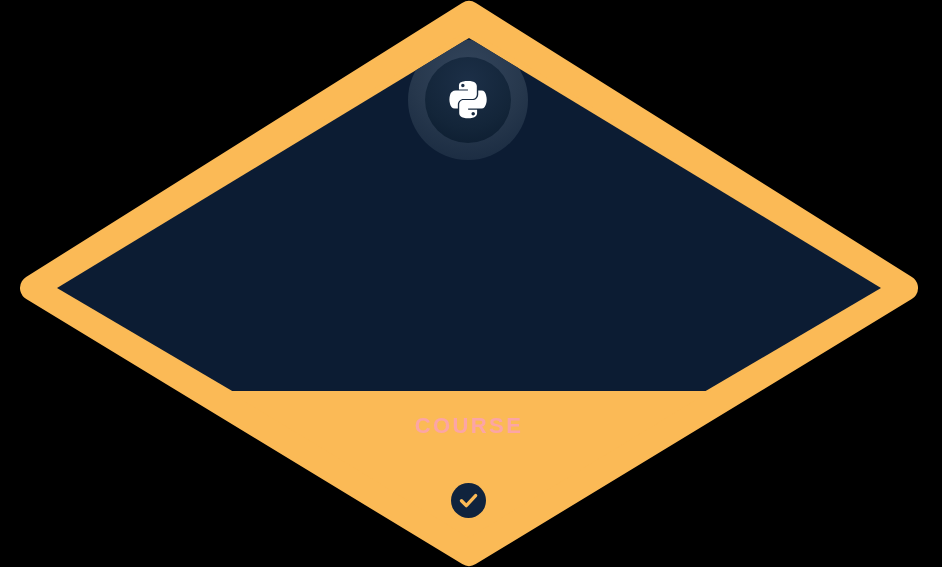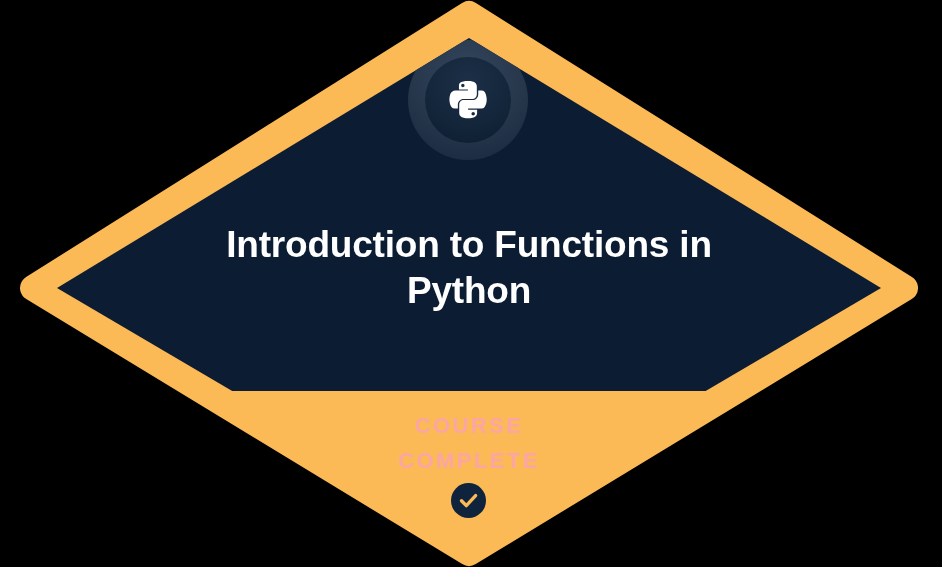--- a/index.html
+++ b/index.html
@@ -118,25 +118,23 @@
                  17-38 37-38z"></path>
         <path fill="#FFFFFF" d="M737 304v86c0 67-57 123-123 123H417c-53 0-98 46-98 100v188c0 53 47 85 98 100
                  62 18 121 21 197 0 49-14 98-43 98-100v-75H515v-25h295c57 0 79-40 98-100 21-62 20-122 0-199
                  -14-57-41-98-98-98h-73zm-111 474c21 0 38 17 38 37 0 21-17 38-38 38s-37-17-37-38c0-20 17-37 37-37z"></path>
       </g>
     </g>
   </svg>
 
   <div class="overlay-layer">
 
-    <div id="course-title">Introduction to Functions in Python</div>
 
     <div id="status-block">
       <div class="status-line">COURSE</div>
-      <div class="status-line">COMPLETE</div>
     </div>
 
     <svg id="check-badge" viewBox="0 0 35 35" xmlns="http://www.w3.org/2000/svg">
       <circle cx="17.5" cy="17.5" r="17.5" fill="#10233D"></circle>
       <path d="M10.5 17.8 L15.3 22.6 L24.6 12.6" fill="none" stroke="#FBBA56" stroke-width="3.4" stroke-linecap="round" stroke-linejoin="round"></path>
     </svg>
 
   </div>
 </div>
 

